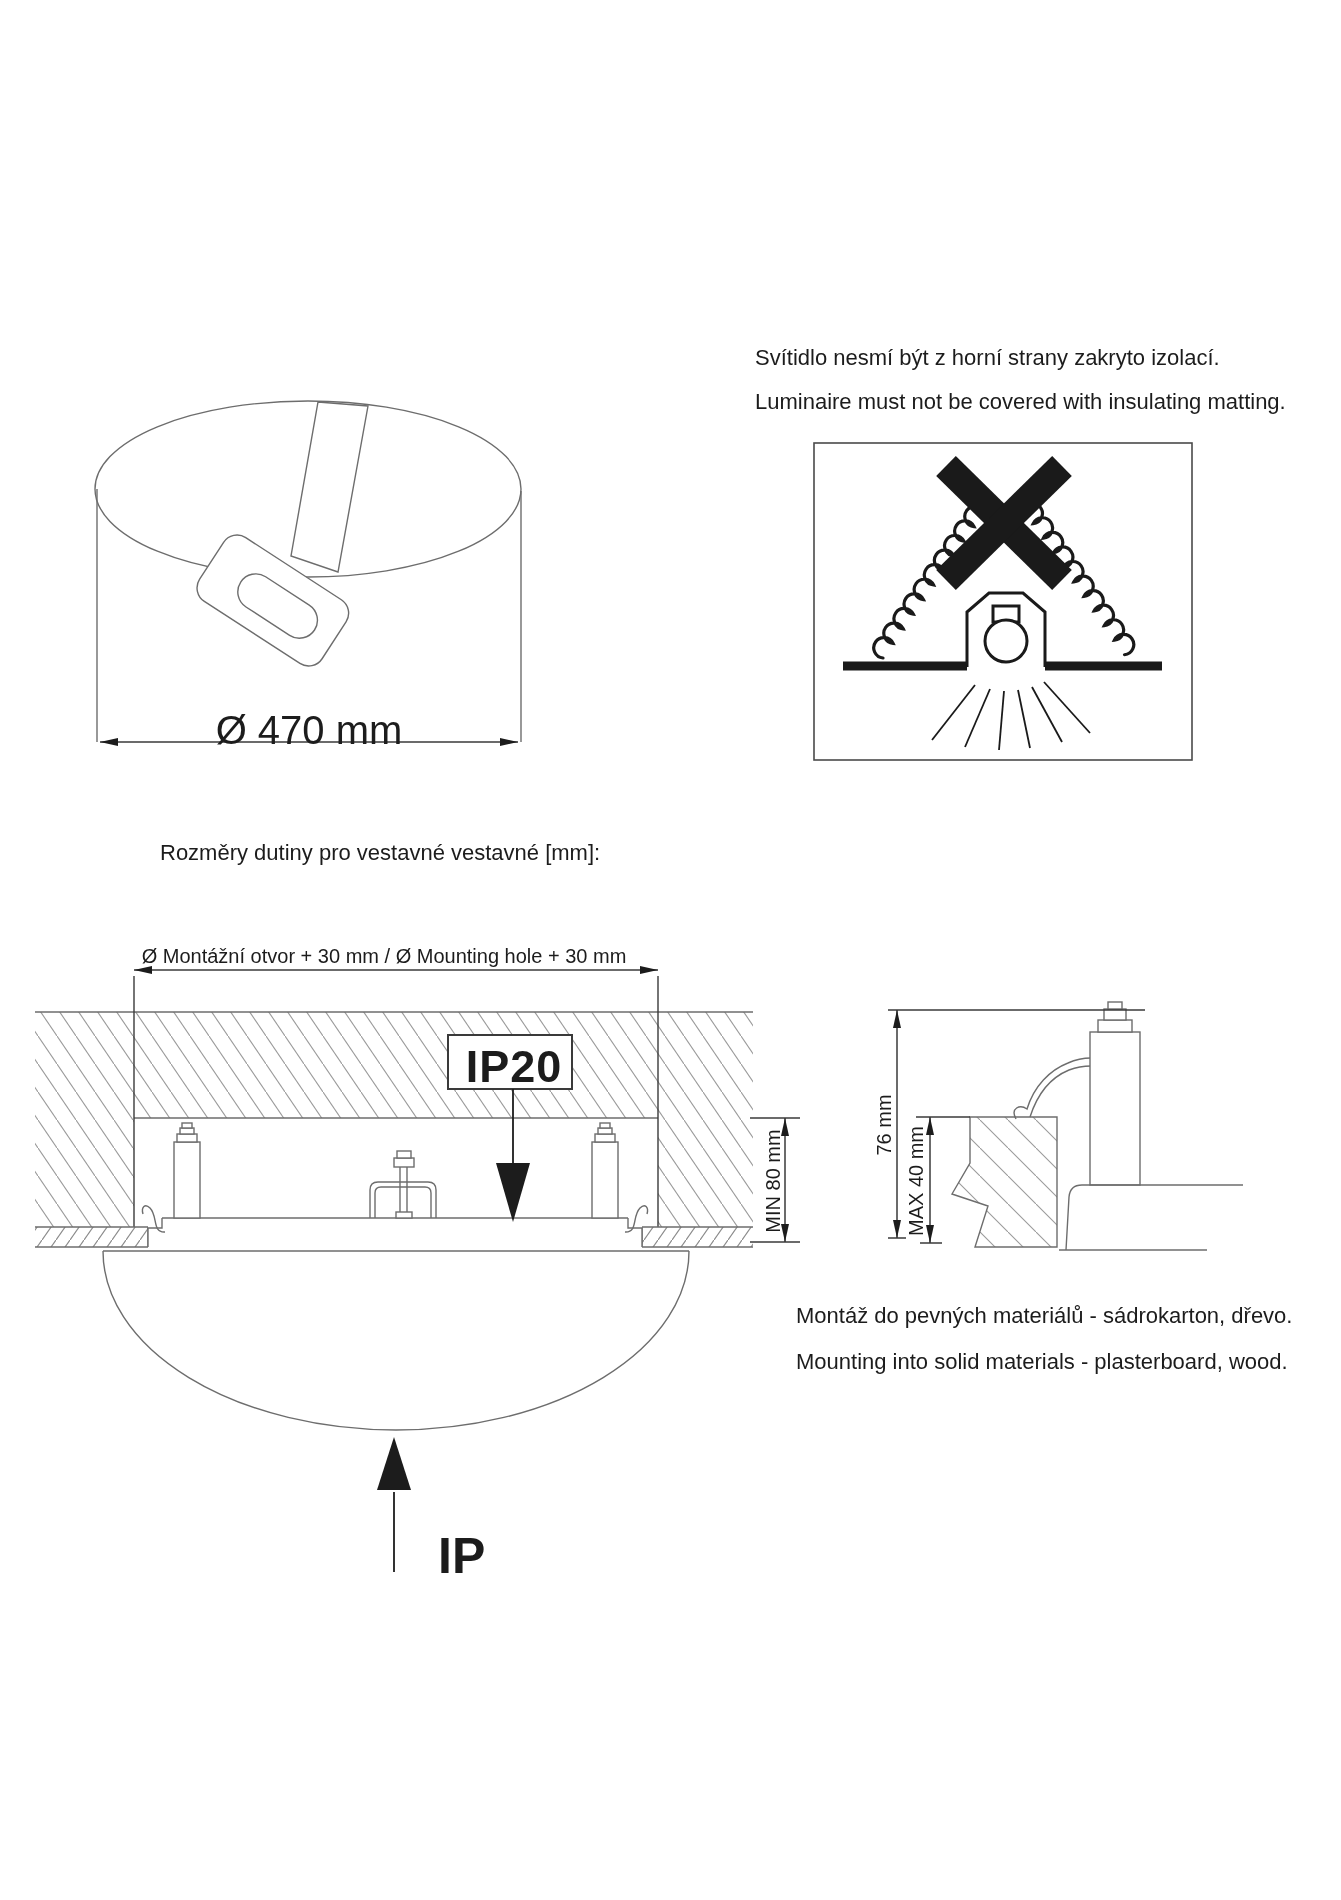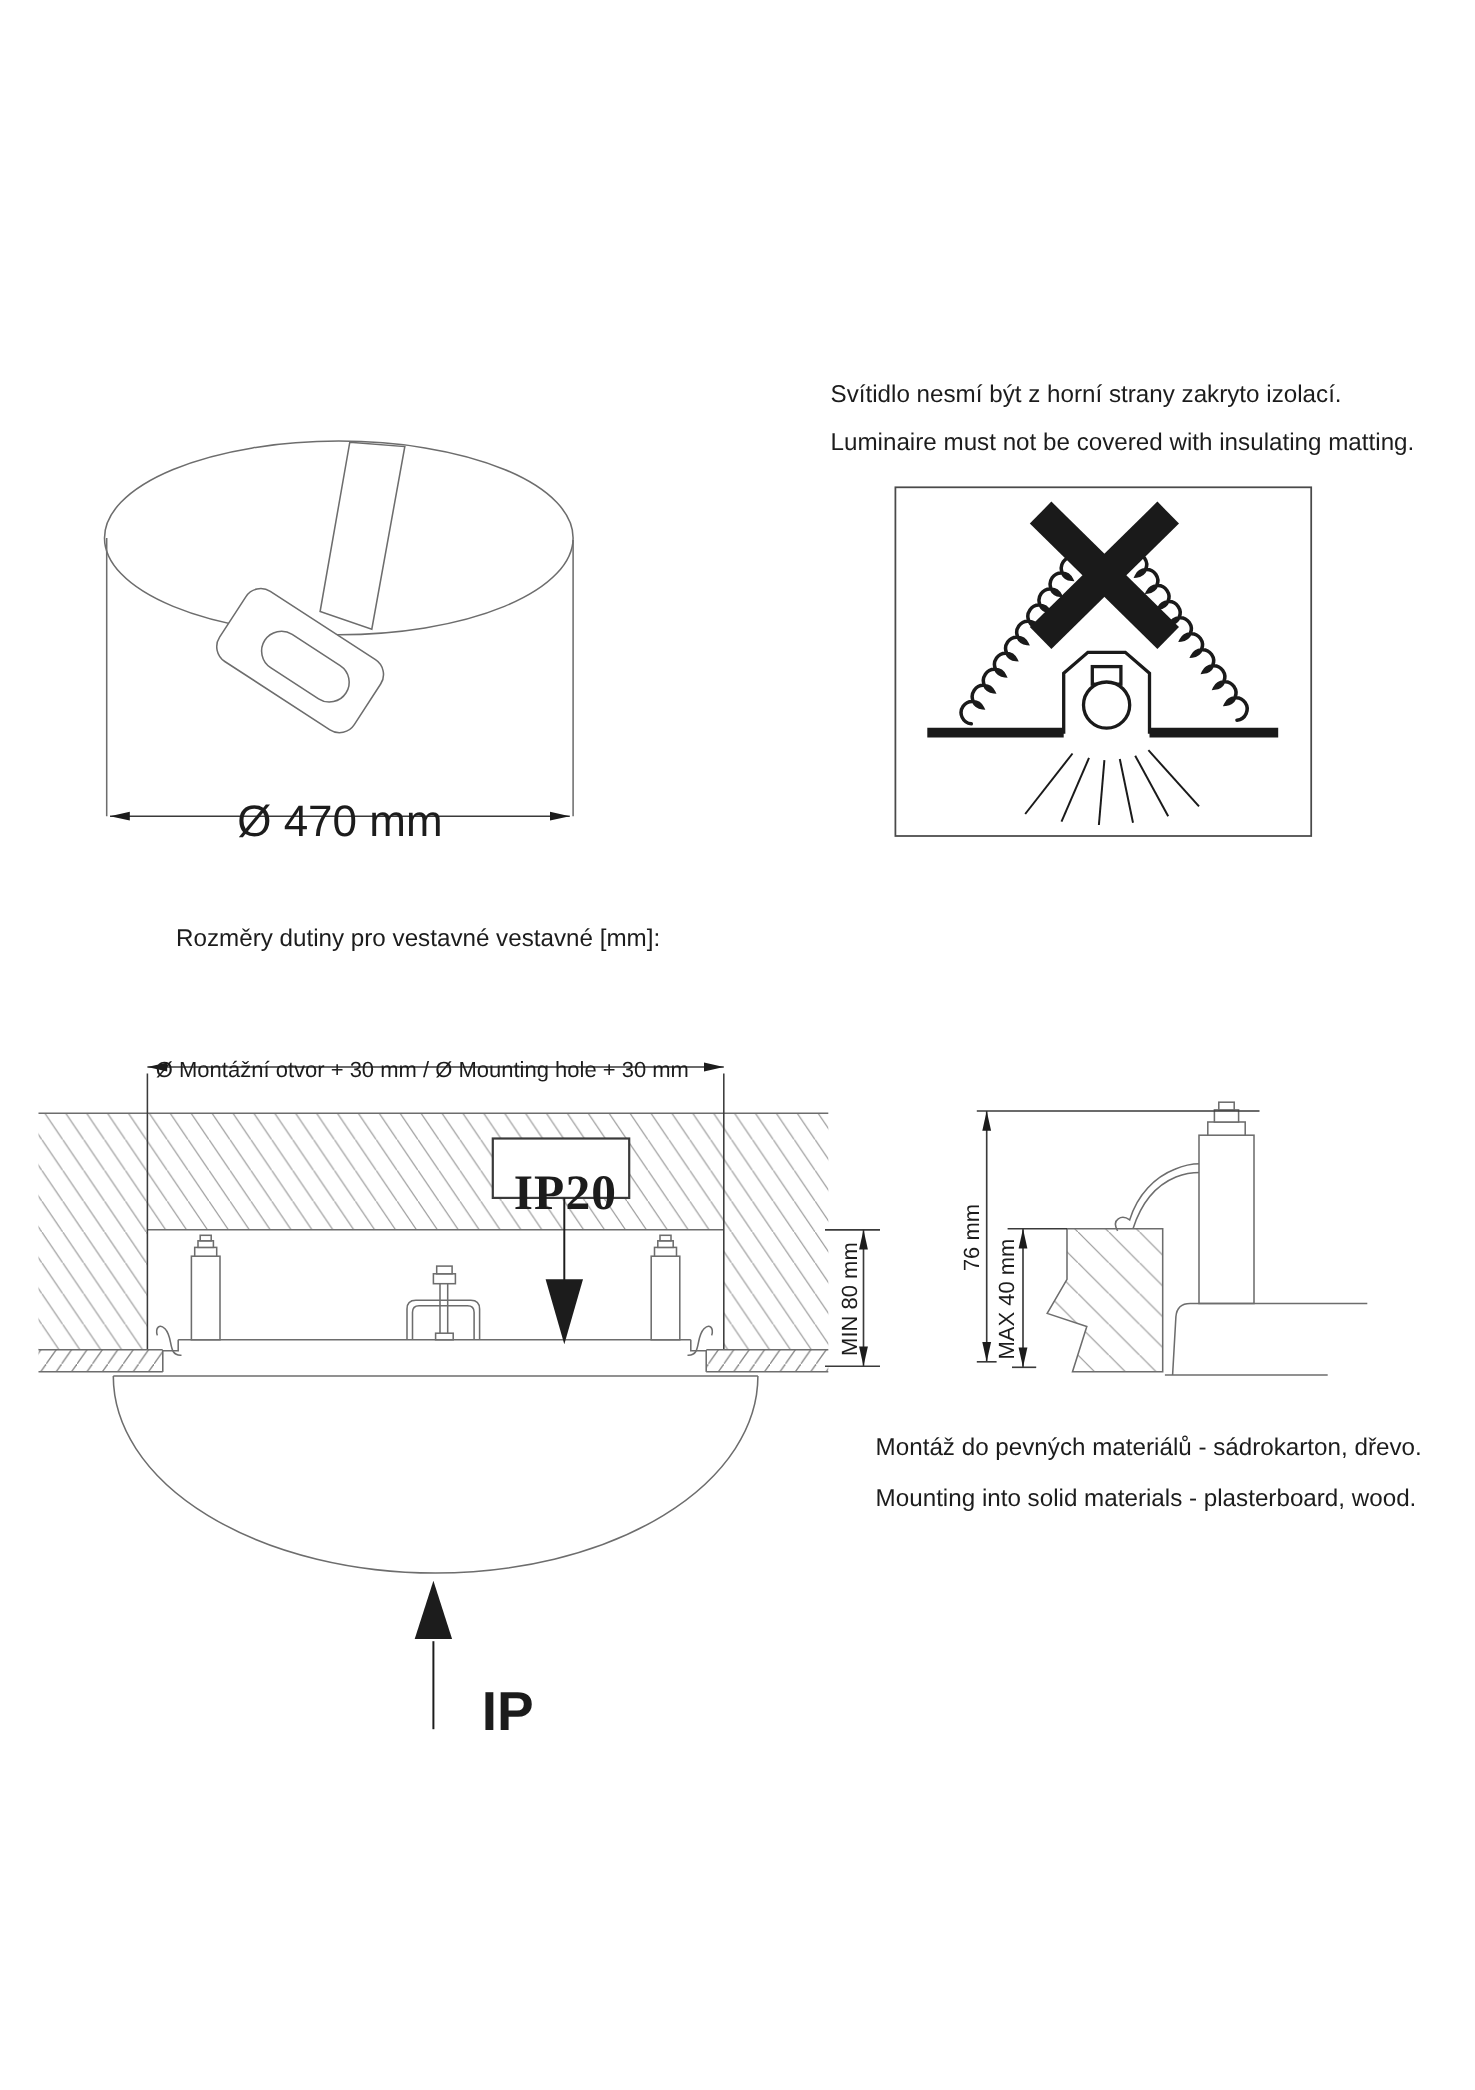--- a/index.html
+++ b/index.html
@@ -11,21 +11,21 @@
   .lbl{
     position:absolute;color:#1c1c1c;white-space:nowrap;
     font-family:"Liberation Sans",sans-serif;line-height:1.2;
   }
   .sz22{font-size:22px;}
   .sz20{font-size:20px;}
   .dim470{font-size:40px;}
   .ip20{font-size:45px;font-weight:bold;letter-spacing:1px;}
   .ipmark{font-size:50px;font-weight:bold;margin-left:12px;}
   .rot{transform:rotate(-90deg);transform-origin:center center;text-align:center;}
-  .ctr{text-align:center;margin-top:17px;}
+  .ctr{text-align:center;}
 </style>
 </head>
 <body>
 
 <div id="page">
 
   <svg id="art" width="1341" height="1900" viewBox="0 0 1341 1900">
     <defs>
       <pattern id="h1" patternUnits="userSpaceOnUse" width="19" height="28">
         <line x1="0" y1="0" x2="19" y2="28" stroke="#9a9a9a" stroke-width="1.1"></line>
@@ -219,21 +219,21 @@
 
   <div class="lbl sz22" style="left:755px;top:389px;">Luminaire must not be covered with insulating matting.</div>
   <div class="lbl sz22" style="left:755px;top:345px;">Svítidlo nesmí být z horní strany zakryto izolací.</div>
 
   <div class="lbl dim470 ctr" style="left:150px;top:706px;width:318px;">Ø 470 mm</div>
 
   <div class="lbl sz22" style="left:160px;top:840px;">Rozměry dutiny pro vestavné vestavné [mm]:</div>
 
   <div class="lbl sz20 ctr" style="left:124px;top:944px;width:520px;">Ø Montážní otvor + 30 mm / Ø Mounting hole + 30 mm</div>
 
-  <div class="lbl ip20 ctr" style="left:448px;top:1040px;width:132px;font-family:Liberation Serif, serif;">IP20</div>
+  <div class="lbl ip20 ctr" style="left:448px;top:1040px;width:132px;">IP20</div>
 
   <div class="lbl sz20 rot" style="left:713px;top:1169px;width:120px;">MIN 80 mm</div>
 
   <div class="lbl ipmark" style="left:426px;top:1526px;">IP</div>
 
   <div class="lbl sz20 rot" style="left:834px;top:1113px;width:100px;">76 mm</div>
   <div class="lbl sz20 rot" style="left:856px;top:1169px;width:120px;">MAX 40 mm</div>
 
   <div class="lbl sz22" style="left:796px;top:1303px;">Montáž do pevných materiálů - sádrokarton, dřevo.</div>
   <div class="lbl sz22" style="left:796px;top:1349px;">Mounting into solid materials - plasterboard, wood.</div>

